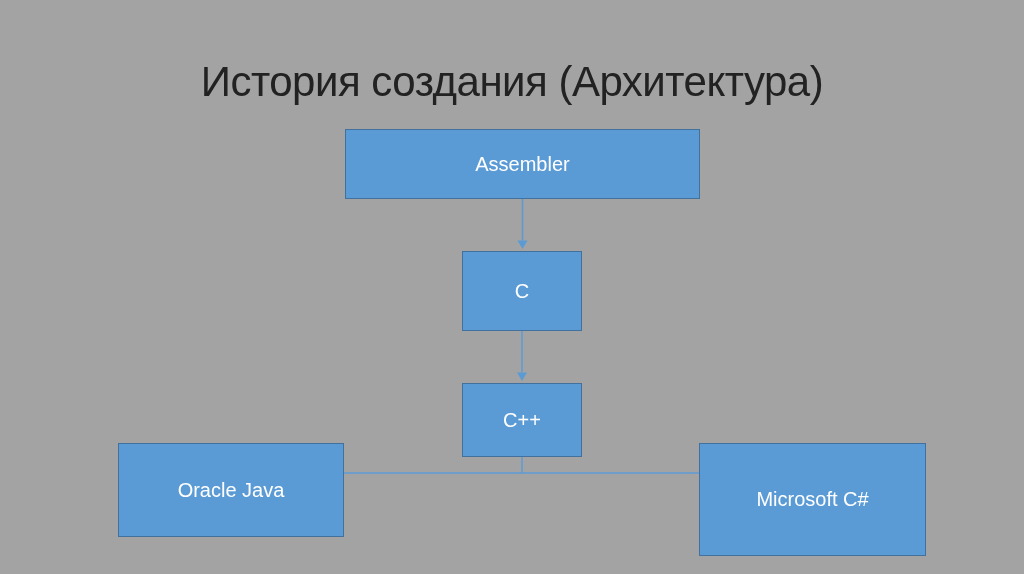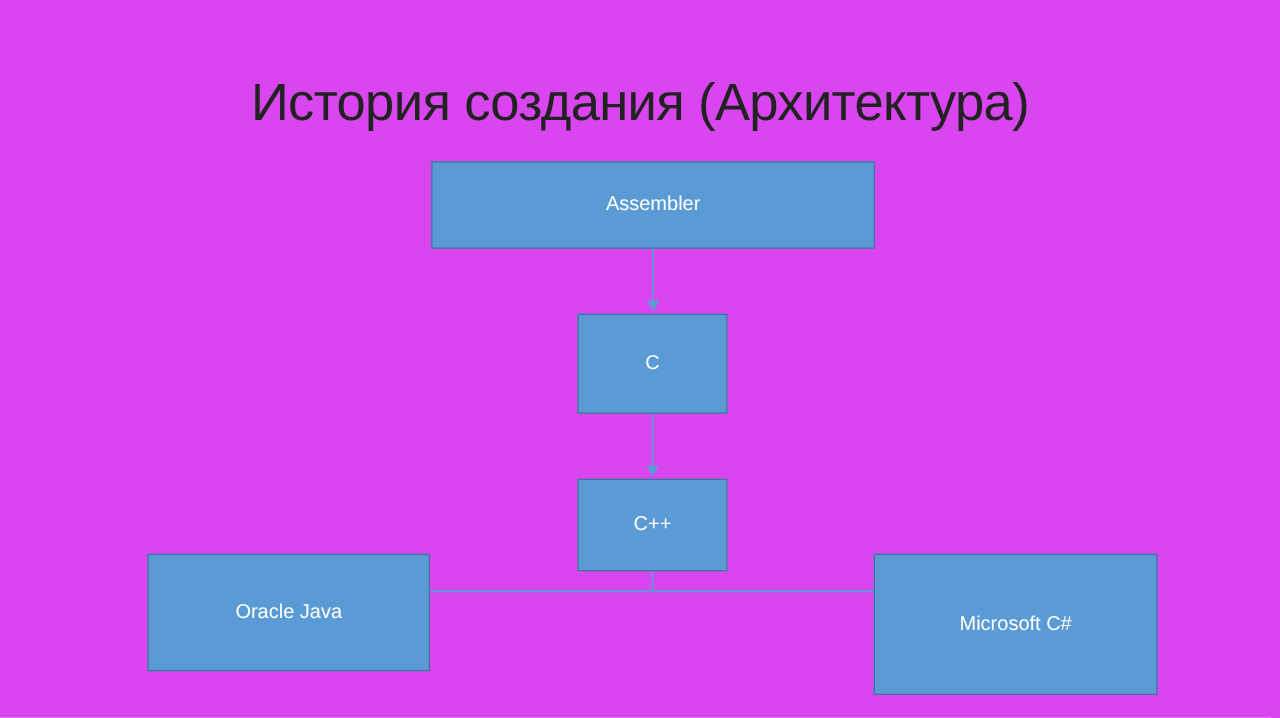--- a/index.html
+++ b/index.html
@@ -10,21 +10,21 @@
     width: 1024px;
     height: 574px;
     background: #ffffff;
     font-family: "Liberation Sans", sans-serif;
     position: relative;
     overflow: hidden;
   }
   .slide {
     position: absolute;
     inset: 0;
-    background: #d946ef;
+    background: #a3a3a3;
   }
   .slide-title {
     position: absolute;
     left: 0;
     top: 56px;
     width: 1024px;
     text-align: center;
     font-size: 42px;
     line-height: 52px;
     font-weight: 400;
@@ -34,21 +34,21 @@
   }
   .node {
     position: absolute;
     box-sizing: border-box;
     background: var(--node-fill, #5B9BD5);
     border: 1.5px solid var(--node-border, #41719C);
     color: var(--node-text, #ffffff);
     display: flex;
     align-items: center;
     justify-content: center;
-    font-size: 16px;
+    font-size: 20px;
     text-align: center;
   }
   .node-assembler { left: 345px; top: 129px; width: 355px; height: 70px; }
   .node-c         { left: 462px; top: 251px; width: 120px; height: 80px; }
   .node-cpp       { left: 462px; top: 383px; width: 120px; height: 74px; }
   .node-oracle    { left: 118px; top: 443px; width: 226px; height: 94px; }
   .node-microsoft { left: 699px; top: 443px; width: 227px; height: 113px; }
   .connector-layer {
     position: absolute;
     left: 0;

